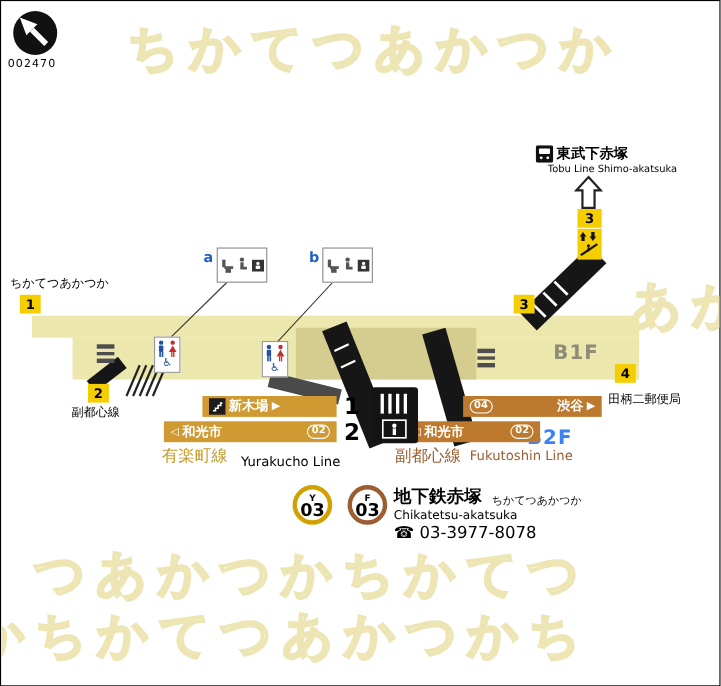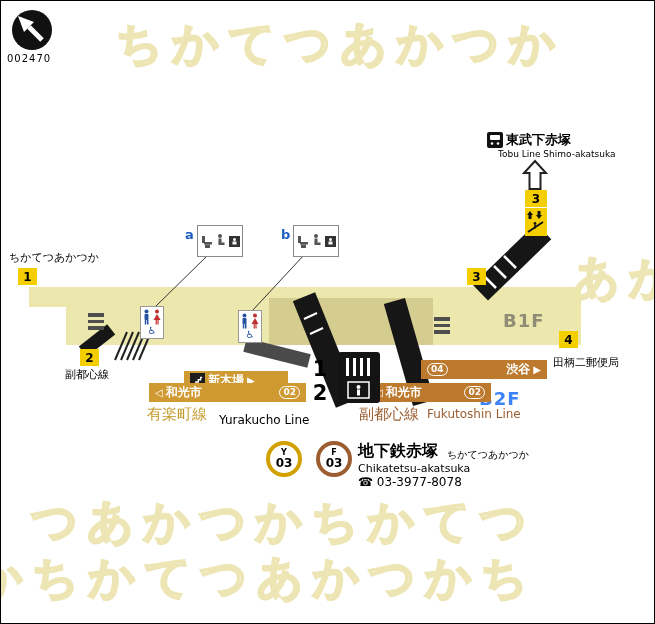--- a/index.html
+++ b/index.html
@@ -25,21 +25,21 @@
   .wc{width:24px;height:33px;background:#fff;border:1px solid #999;display:flex;flex-direction:column;
     align-items:center;padding-top:2px;box-sizing:border-box;}
   .wc .hc{font-size:10px;line-height:11px;color:#2653a0;}
   .callout{position:absolute;width:44px;height:30px;background:#fff;border:1px solid #8a8a8a;
     display:flex;align-items:center;justify-content:center;gap:3px;}
   .tlabel{font-size:13px;font-weight:bold;color:#1f5fc4;}
   .mini-badge{width:15px;height:15px;background:#1c1c1c;display:flex;align-items:center;justify-content:center;}
   .line-circle{position:absolute;width:36px;height:36px;border-radius:50%;border:4px solid #000;
     background:#fff;display:flex;flex-direction:column;align-items:center;justify-content:center;box-sizing:border-box;}
   .lc-l{font-size:8px;font-weight:bold;line-height:9px;}
-  .lc-n{font-size:12px;font-weight:bold;line-height:13px;}
+  .lc-n{font-size:16px;font-weight:bold;line-height:13px;}
   .stname{font-size:16px;font-weight:bold;white-space:nowrap;}
 </style>
 </head>
 <body>
 
 <div id="canvas">
 
   <div class="wm" style="left:115px;top:12px">ちかてつあかつか</div>
   <div class="wm" style="left:572px;top:246px">あか</div>
   <div class="wm" style="left:30px;top:490px">つあかつかちかてつ</div>
@@ -141,21 +141,21 @@
     <svg width="11" height="11" viewBox="0 0 11 11">
       <rect x="0" y="0" width="11" height="11" fill="#333"></rect>
       <circle cx="5.5" cy="3.5" r="1.5" fill="#fff"></circle>
       <rect x="3.5" y="5.5" width="4" height="3" fill="#fff"></rect>
     </svg>
   </div>
 
   <div class="a floor" style="left:502px;top:309px">B1F</div>
   <div class="a floor" style="left:478px;top:387px;color:#3b82f6">B2F</div>
 
-  <div class="bar" style="left:183px;top:370px;width:104px;background:#d09a33">
+  <div class="bar" style="left:183px;top:359px;width:122px;background:#d09a33">
     <span class="mini-badge">
       <svg width="11" height="11" viewBox="0 0 14 14">
           <polyline points="2,12 5,12 5,9 8,9 8,6 11,6 11,3 13,3" fill="none" stroke="#fff" stroke-width="1.8"></polyline>
         </svg>
     </span>
     <span>新木場</span>
     <span class="arrowglyph">▶</span>
   </div>
   <div class="bar" style="left:148px;top:382px;width:157px;background:#d09a33">
     <span class="arrowglyph">◁</span>
@@ -243,16 +243,16 @@
     <span class="lc-l">Y</span>
     <span class="lc-n">03</span>
   </div>
   <div class="line-circle" style="left:315px;top:440px;border-color:#9c5e31">
     <span class="lc-l">F</span>
     <span class="lc-n">03</span>
   </div>
   <div class="a stname" style="left:357px;top:440px">地下鉄赤塚</div>
   <div class="a" style="left:446px;top:447px;font-size:10px;white-space:nowrap">ちかてつあかつか</div>
   <div class="a" style="left:357px;top:461px;font-size:11px;white-space:nowrap">Chikatetsu-akatsuka</div>
-  <div class="a" style="left:357px;top:474px;font-size:12px;white-space:nowrap">☎ 03-3977-8078</div>
+  <div class="a" style="left:357px;top:474px;font-size:15px;white-space:nowrap">☎ 03-3977-8078</div>
 
 
 </div>
 
 </body></html>

